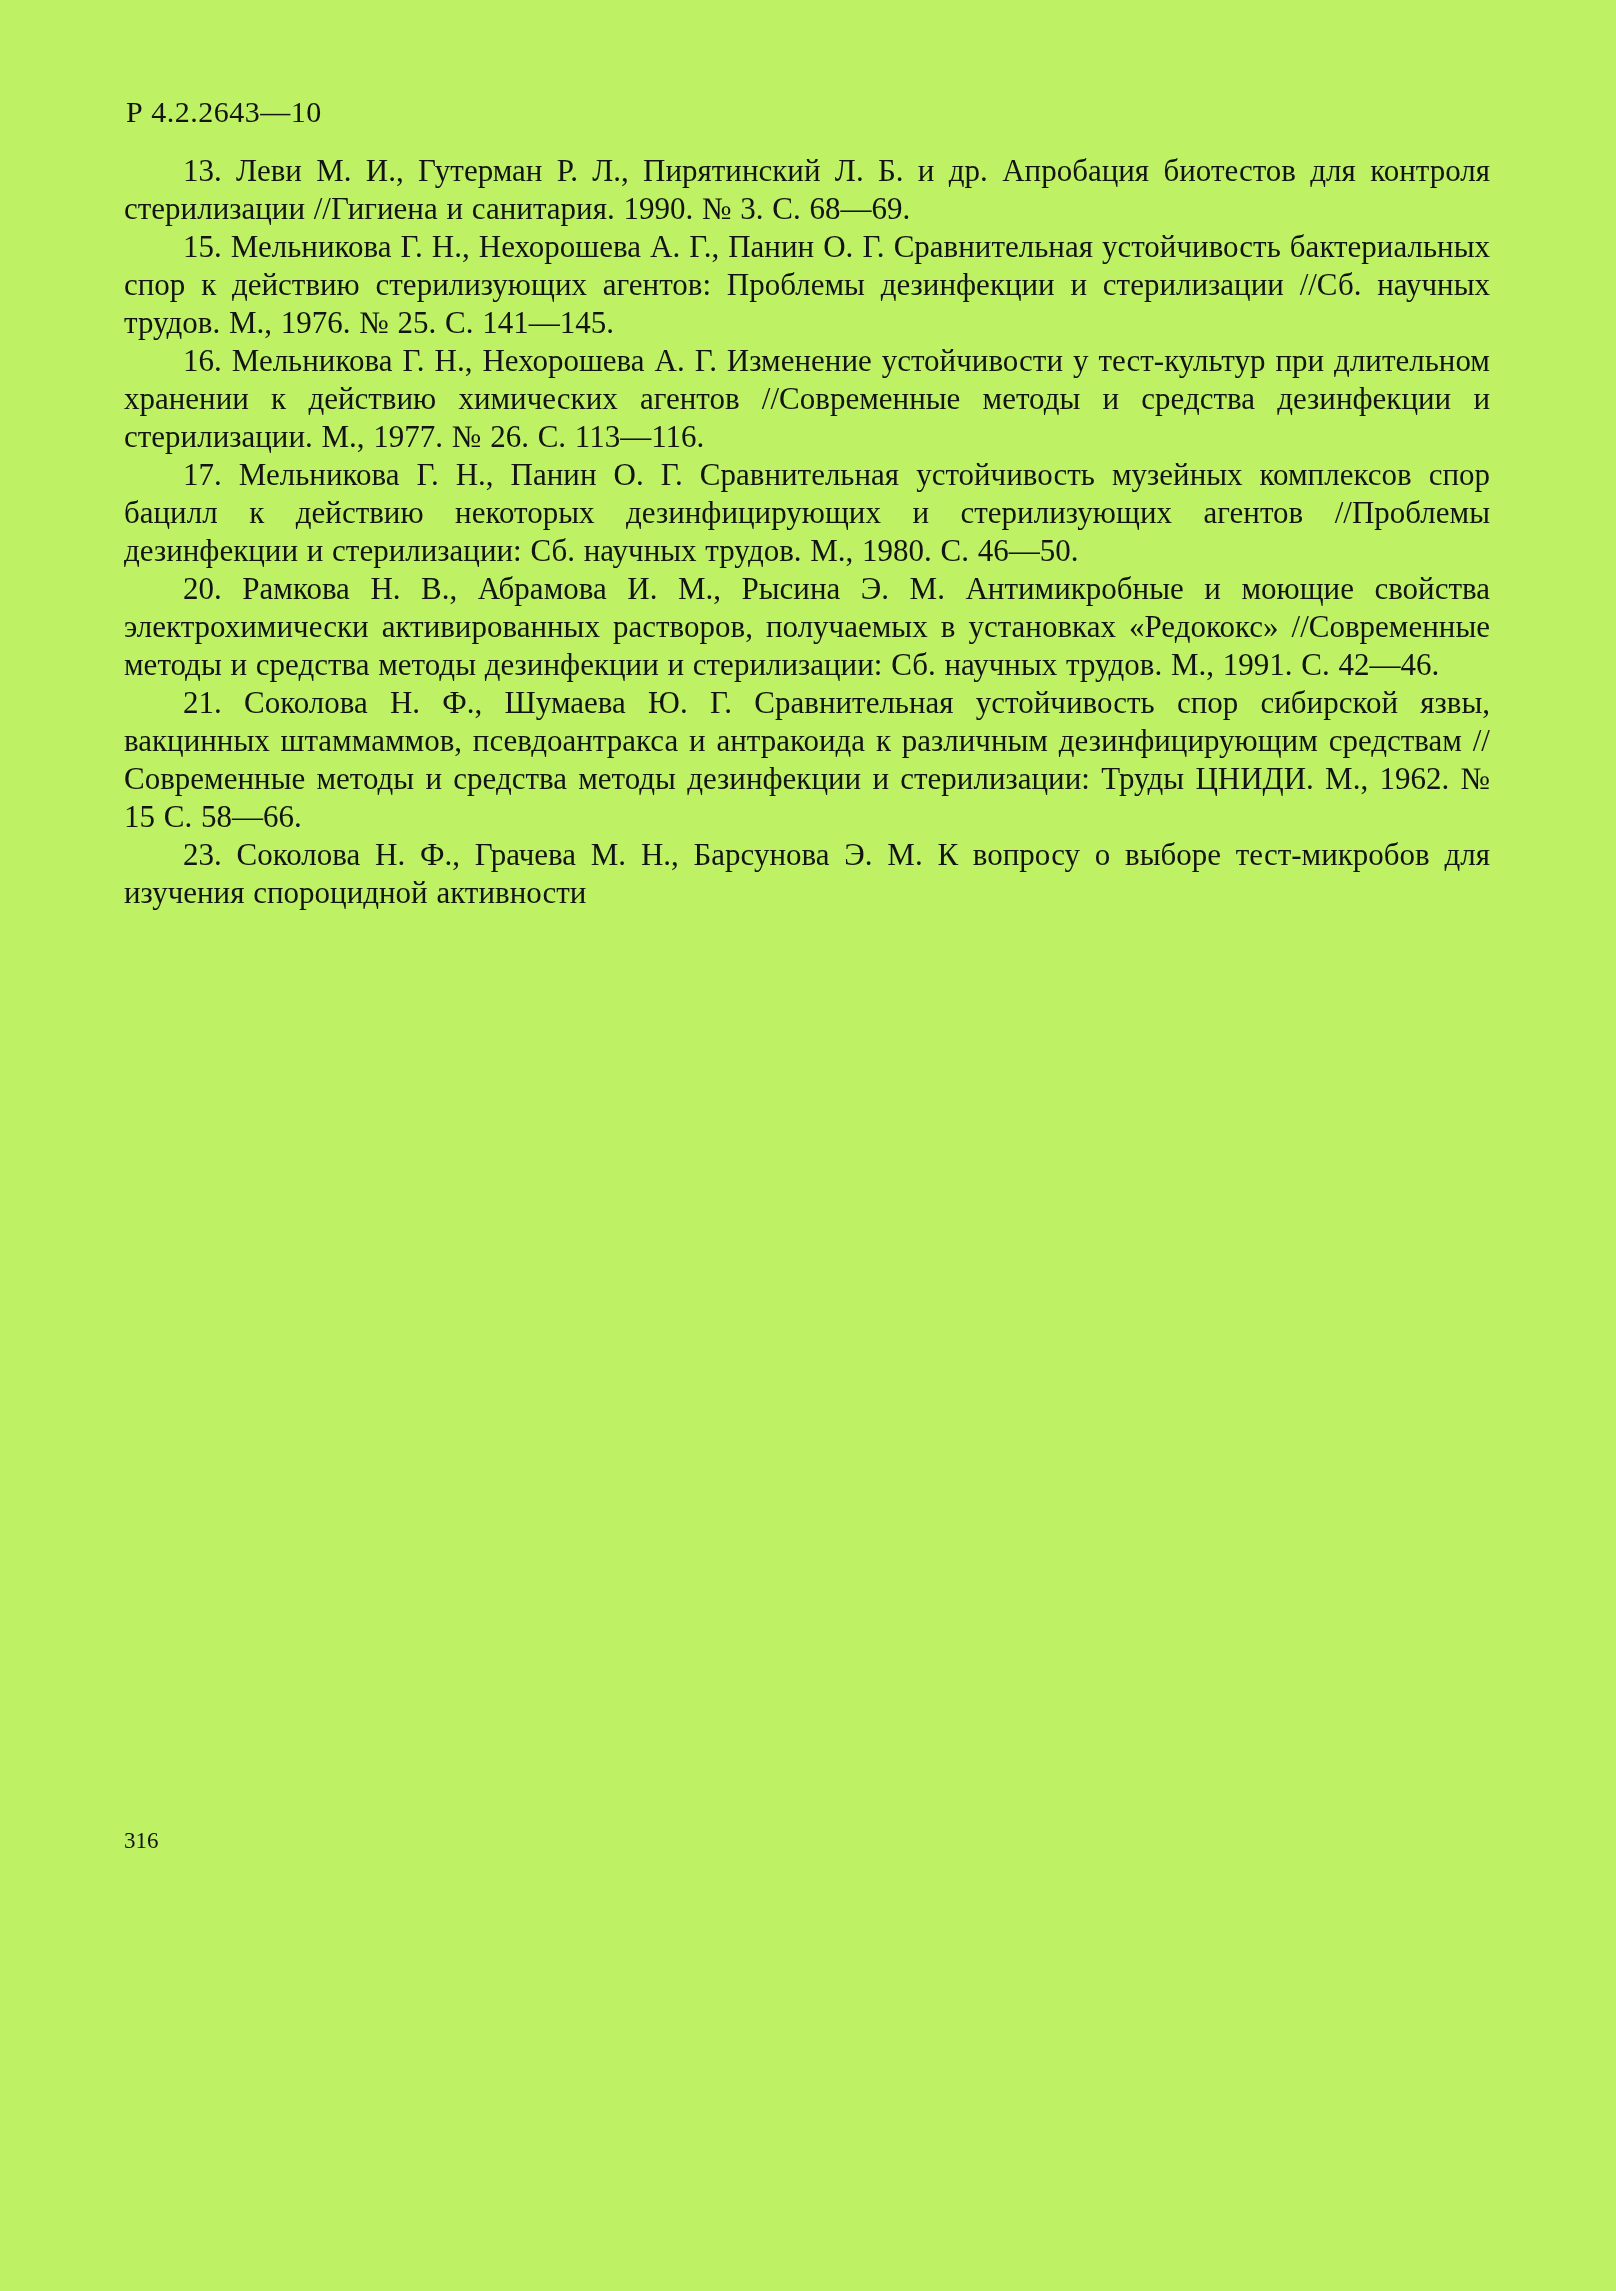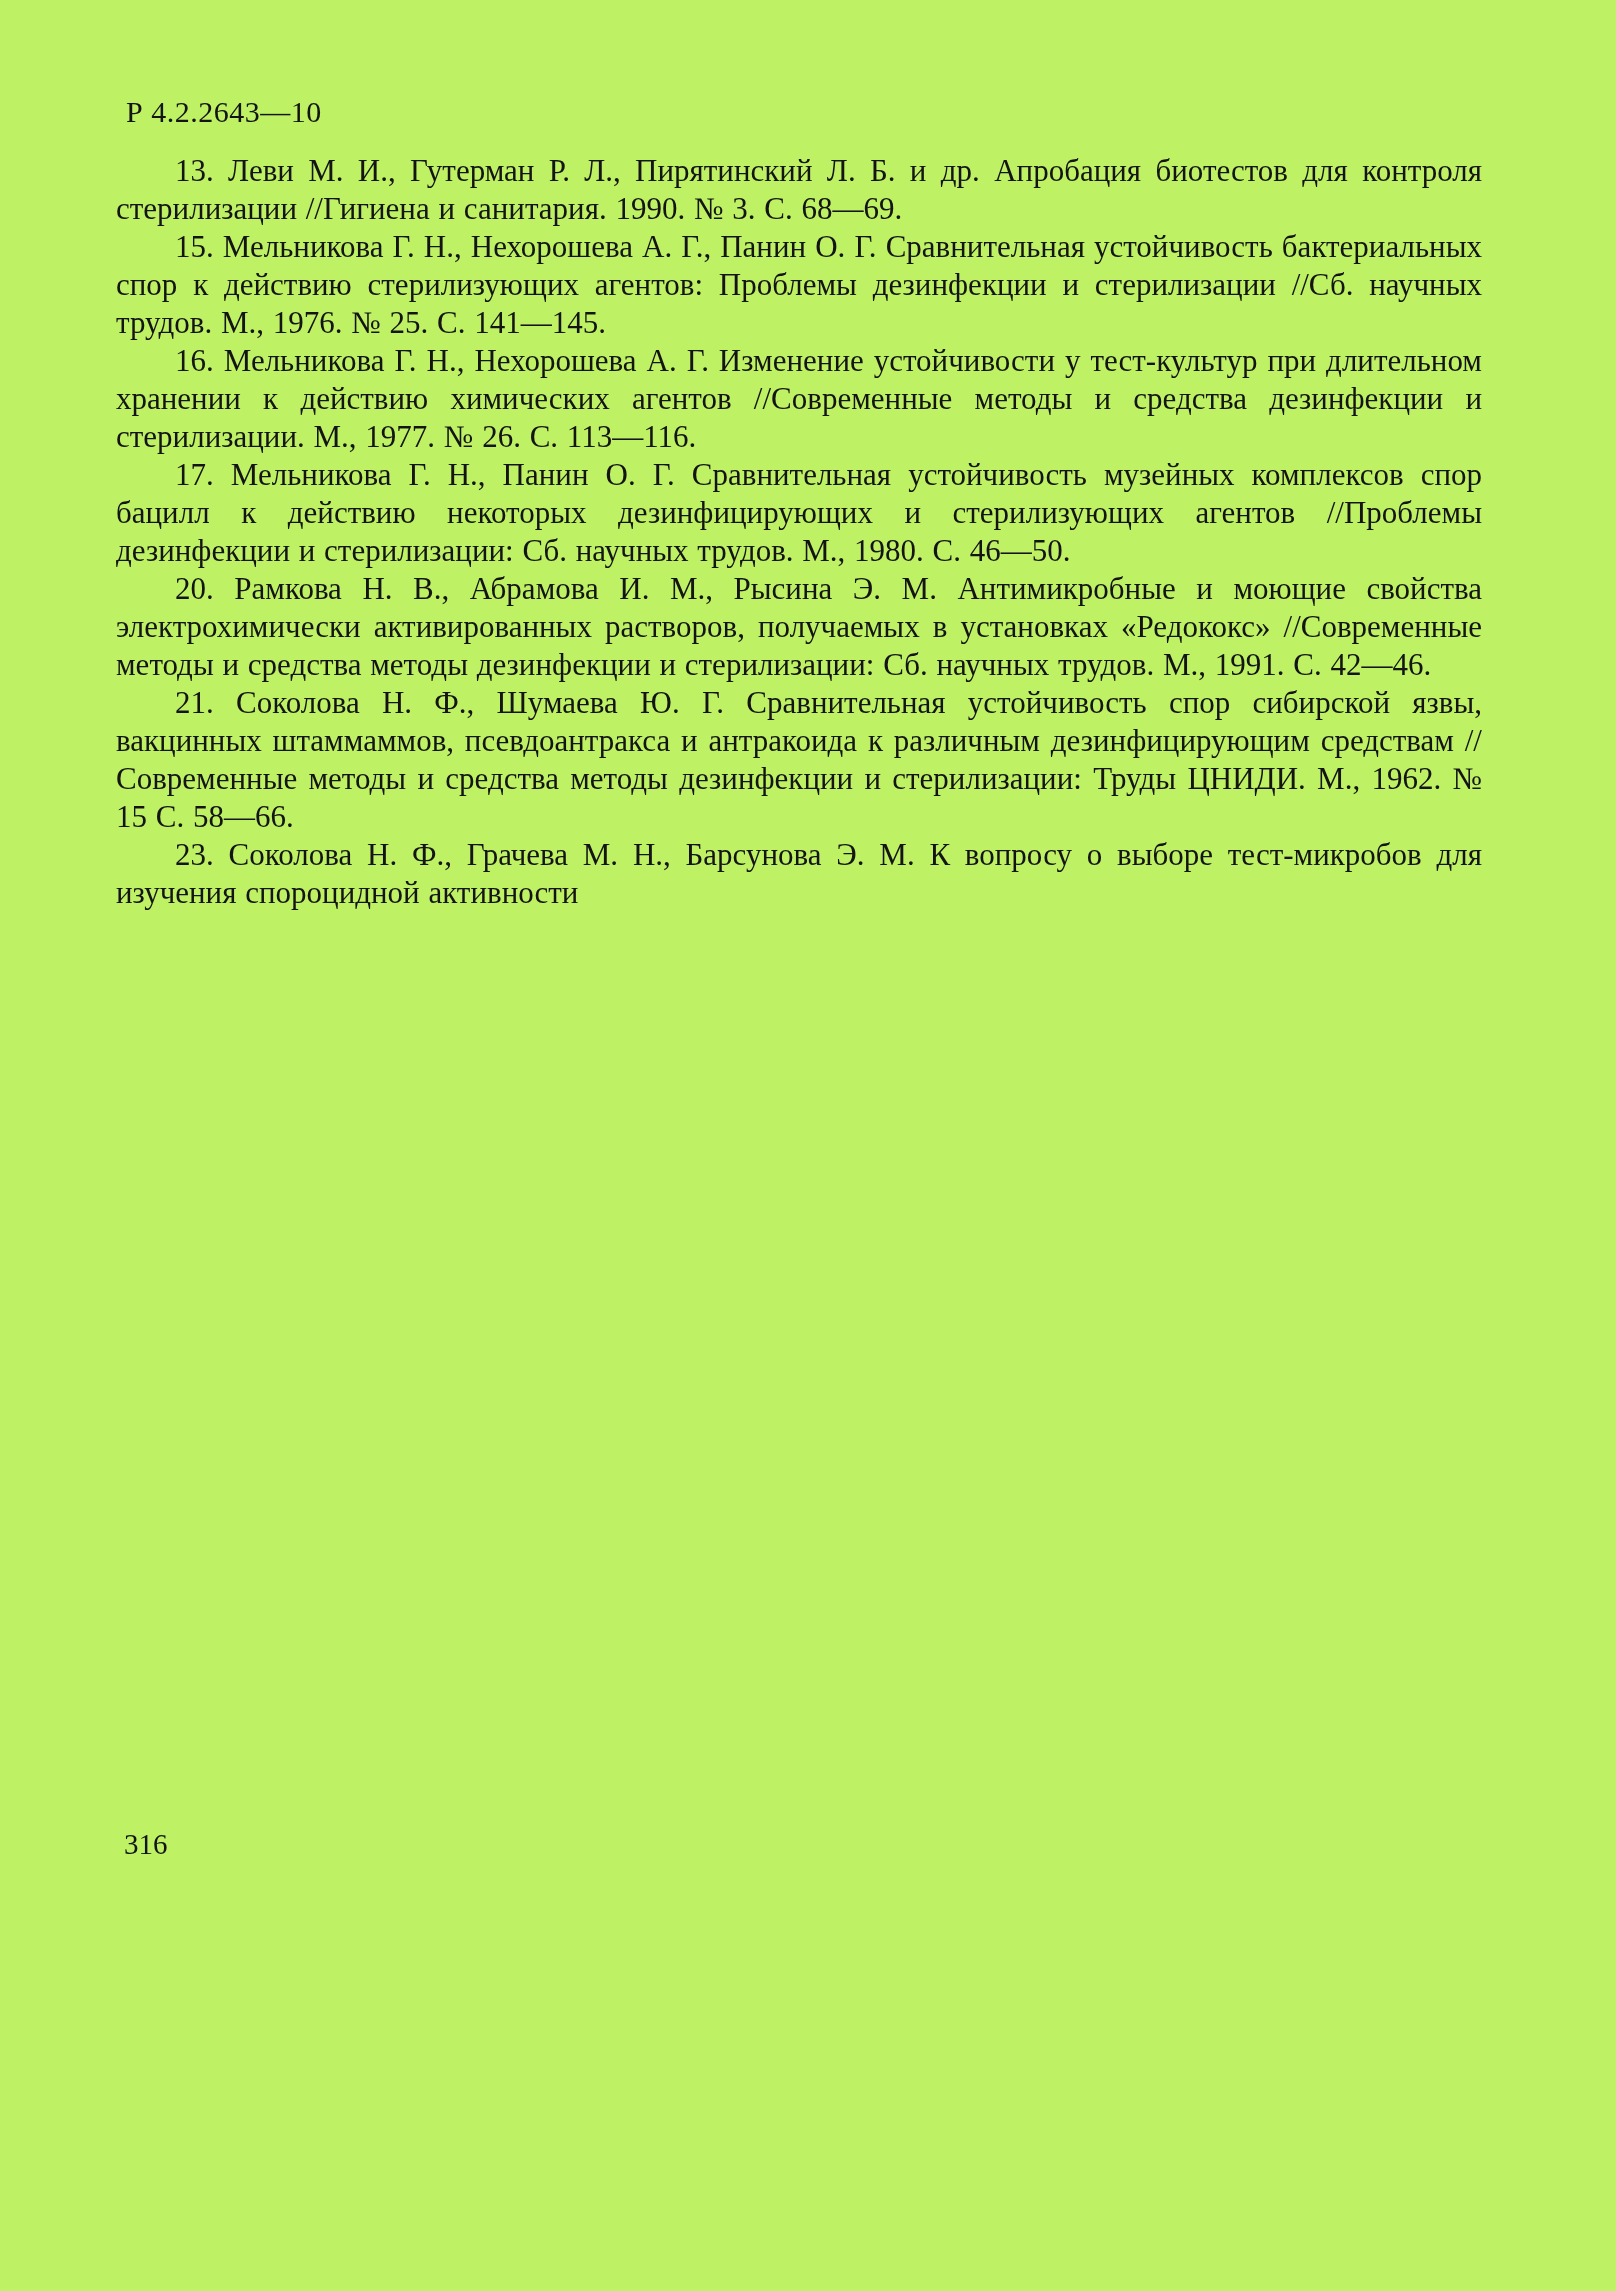--- a/index.html
+++ b/index.html
@@ -20,36 +20,36 @@
   .doc-number {
     position: absolute;
     left: 126px;
     top: 95px;
     font-size: 30px;
     letter-spacing: 0.5px;
     white-space: nowrap;
   }
   .content {
     position: absolute;
-    left: 116px;
+    left: 124px;
     top: 152px;
     width: 1366px;
     font-size: 31px;
     line-height: 38px;
     text-align: justify;
   }
   .content p {
     text-indent: 59px;
     word-spacing: 1px;
   }
   .page-number {
     position: absolute;
     left: 124px;
     top: 1828px;
-    font-size: 29px;
+    font-size: 23px;
   }
 </style>
 </head>
 <body>
 
 <div class="page">
 
   <div class="doc-number">Р 4.2.2643—10</div>
 
   <div class="content">

